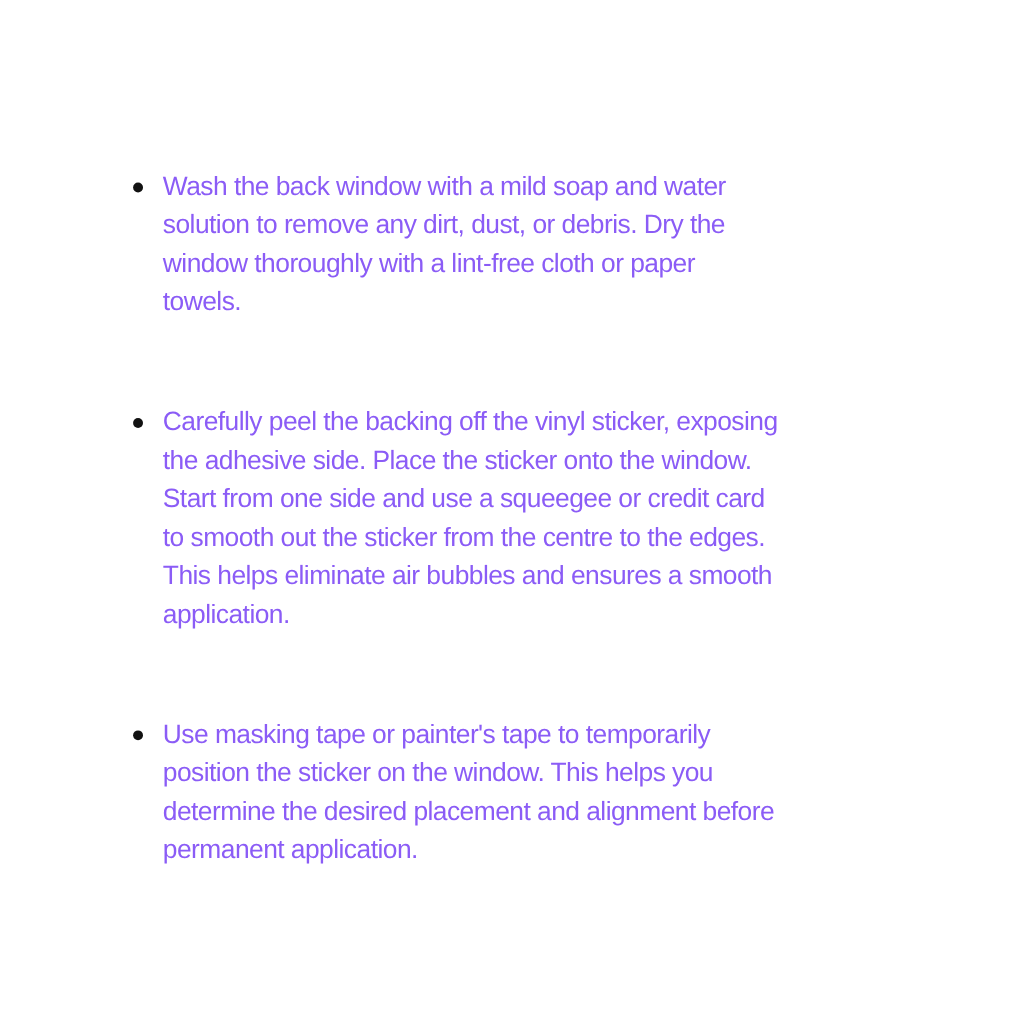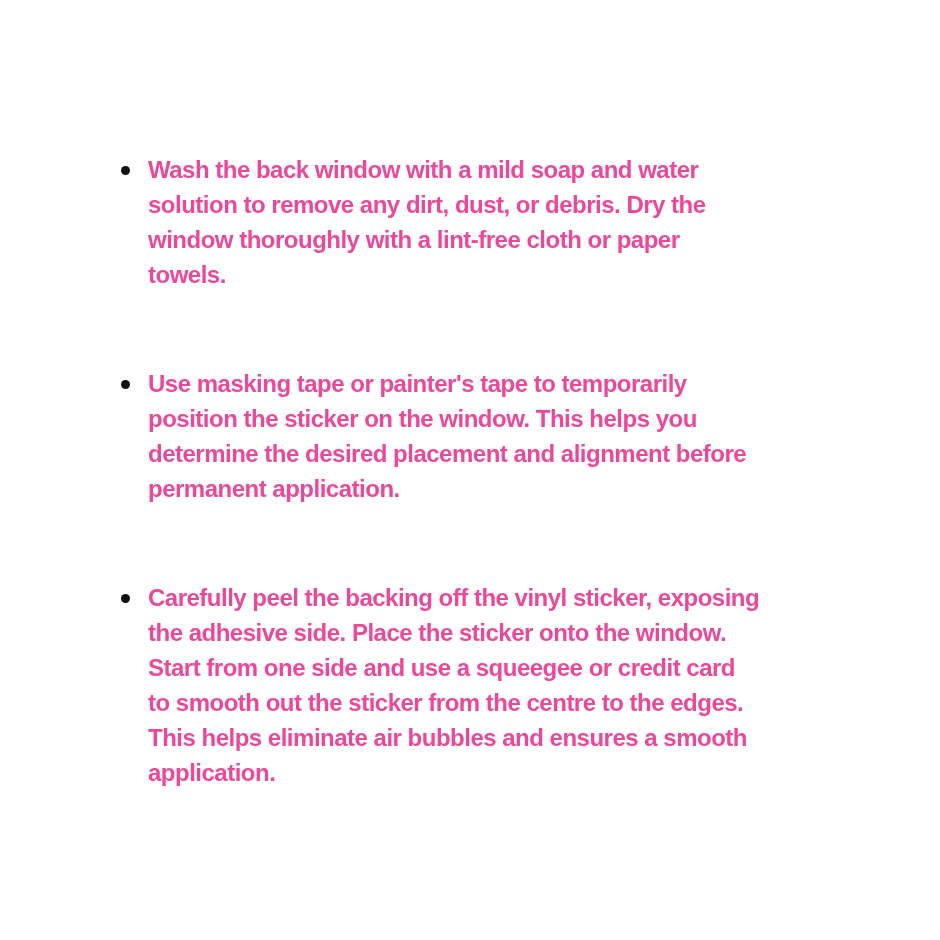--- a/index.html
+++ b/index.html
@@ -35,50 +35,50 @@
     width: 9px;
     height: 9px;
     border-radius: 50%;
     background: #121212;
   }
   .instruction-text {
     display: block;
     width: max-content;
     white-space: pre;
     font-size: 24px;
-    font-weight: 700;
+    font-weight: 400;
     line-height: 35px;
     letter-spacing: -0.5px;
-    color: #ec4899;
+    color: #8b5cf6;
   }
 </style>
 </head>
 <body>
 
 <div class="page">
   <ul class="instructions">
   <li class="instruction-item">
     <span class="bullet-dot"></span>
     <span class="instruction-text">Wash the back window with a mild soap and water
 solution to remove any dirt, dust, or debris. Dry the
 window thoroughly with a lint-free cloth or paper
 towels.</span>
   </li>
 
   <li class="instruction-item">
     <span class="bullet-dot"></span>
-    <span class="instruction-text">Use masking tape or painter's tape to temporarily
-position the sticker on the window. This helps you
-determine the desired placement and alignment before
-permanent application.</span>
-  </li>
-
-  <li class="instruction-item">
-    <span class="bullet-dot"></span>
     <span class="instruction-text">Carefully peel the backing off the vinyl sticker, exposing
 the adhesive side. Place the sticker onto the window.
 Start from one side and use a squeegee or credit card
 to smooth out the sticker from the centre to the edges.
 This helps eliminate air bubbles and ensures a smooth
 application.</span>
   </li>
+
+  <li class="instruction-item">
+    <span class="bullet-dot"></span>
+    <span class="instruction-text">Use masking tape or painter's tape to temporarily
+position the sticker on the window. This helps you
+determine the desired placement and alignment before
+permanent application.</span>
+  </li>
 </ul>
 </div>
 
 </body></html>

